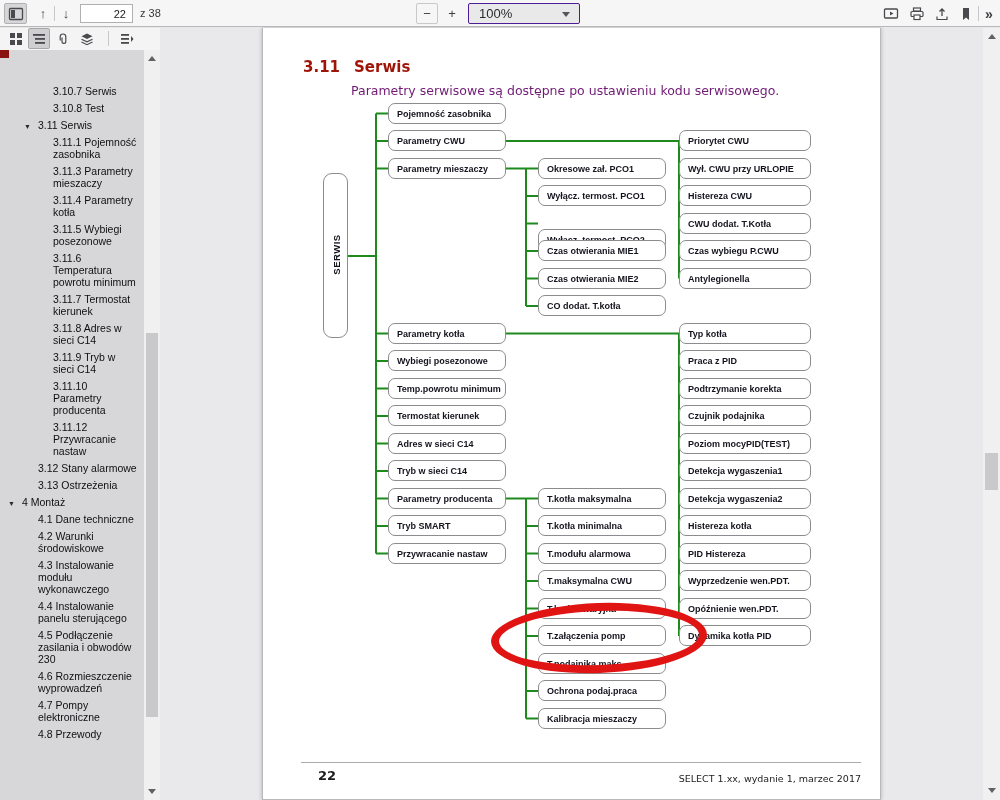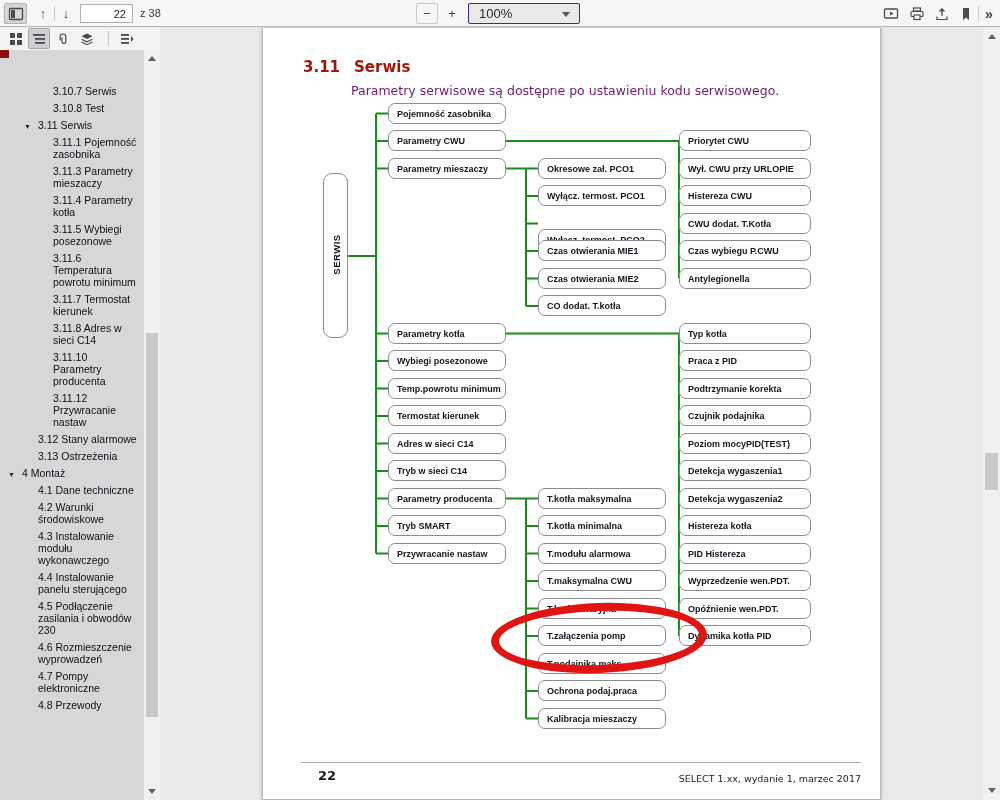--- a/index.html
+++ b/index.html
@@ -205,20 +205,21 @@
       <span class="caret">▼</span>
       <span>3.11 Serwis</span>
     </div>
     <div class="o-item lvl2">3.11.1 Pojemność zasobnika</div>
     <div class="o-item lvl2">3.11.3 Parametry mieszaczy</div>
     <div class="o-item lvl2">3.11.4 Parametry kotła</div>
     <div class="o-item lvl2">3.11.5 Wybiegi posezonowe</div>
     <div class="o-item lvl2">3.11.6 Temperatura powrotu minimum</div>
     <div class="o-item lvl2">3.11.7 Termostat kierunek</div>
     <div class="o-item lvl2">3.11.8 Adres w sieci C14</div>
+    <div class="o-item lvl2">3.11.9 Tryb w sieci C14</div>
     <div class="o-item lvl2">3.11.10 Parametry producenta</div>
     <div class="o-item lvl2">3.11.12 Przywracanie nastaw</div>
     <div class="o-item lvl1">3.12 Stany alarmowe</div>
     <div class="o-item lvl1">3.13 Ostrzeżenia</div>
     <div class="o-item lvl0">
       <span class="caret">▼</span>
       <span>4 Montaż</span>
     </div>
     <div class="o-item lvl1">4.1 Dane techniczne</div>
     <div class="o-item lvl1">4.2 Warunki środowiskowe</div>

